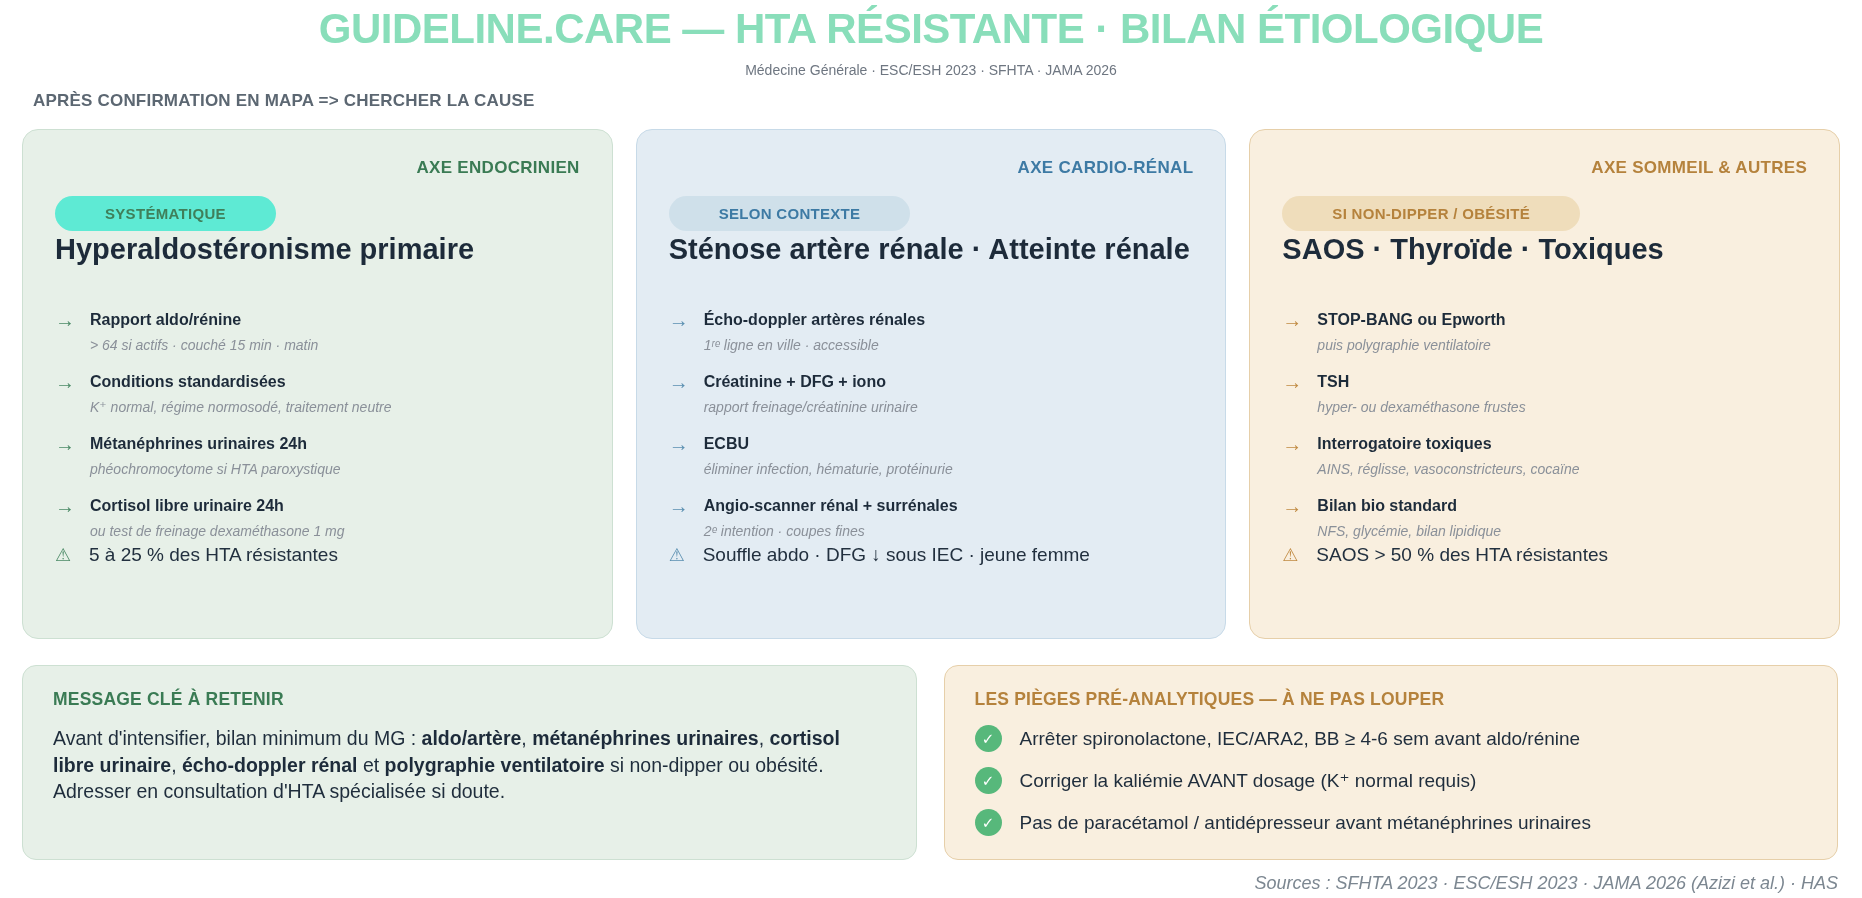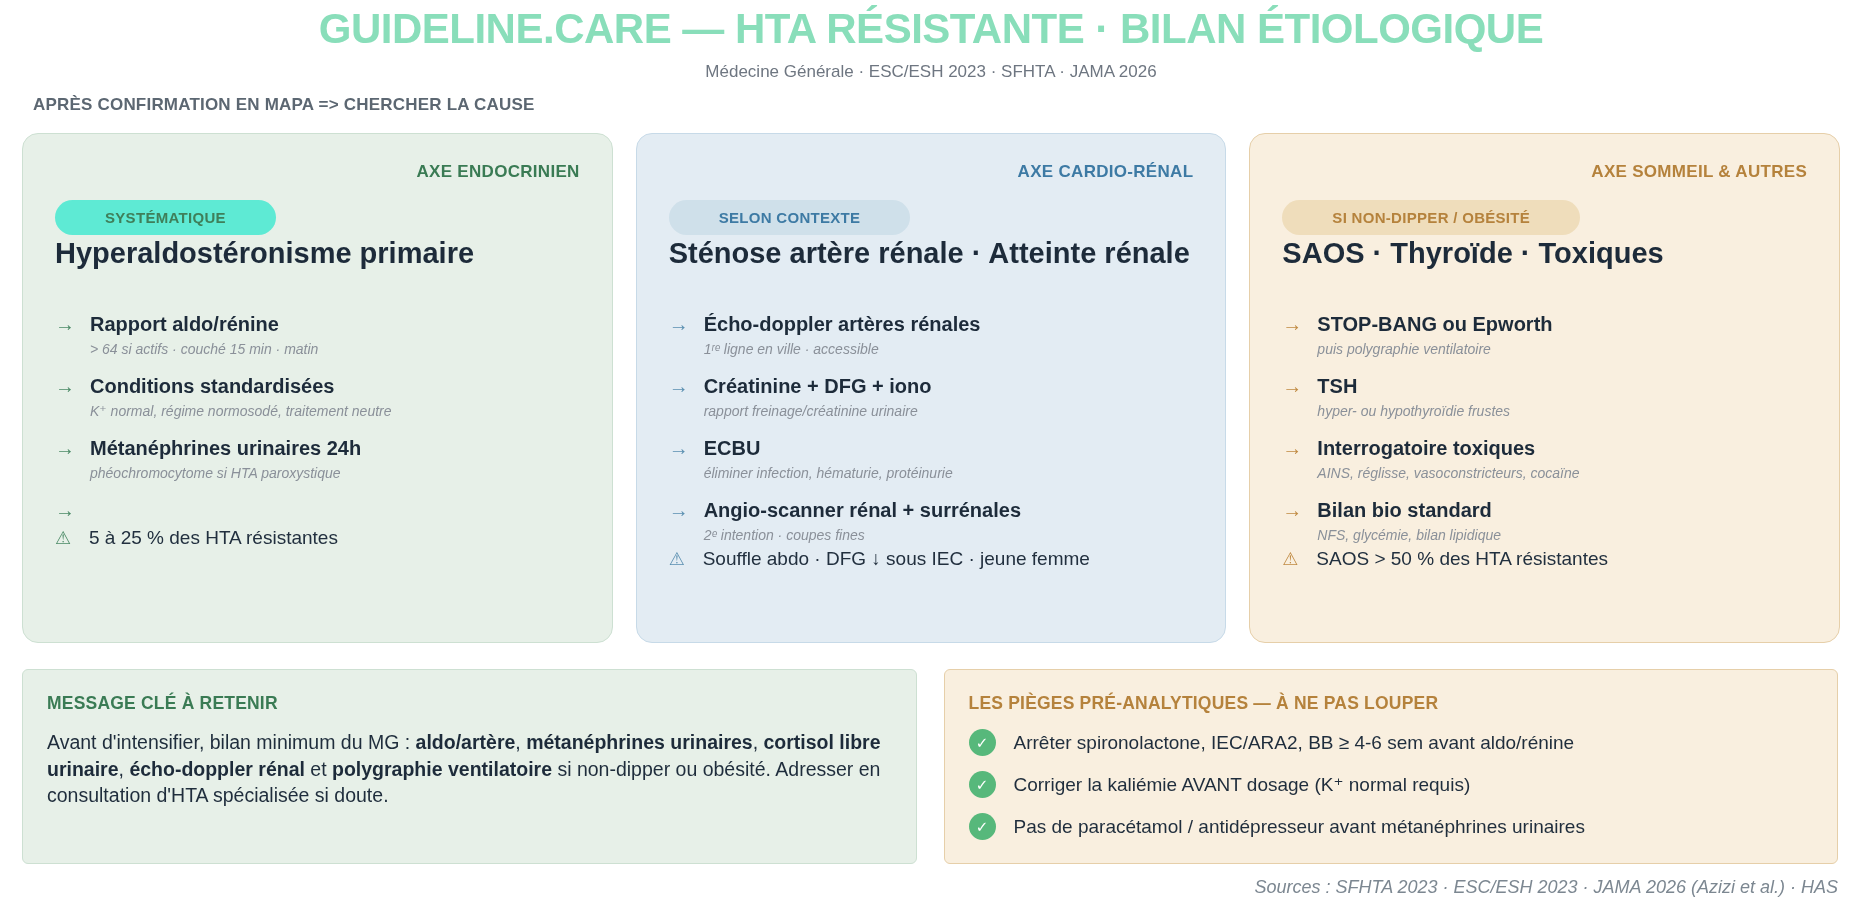--- a/index.html
+++ b/index.html
@@ -9,21 +9,21 @@
   .page { width: 1862px; height: 898px; position: relative; }
 
   
   .main-title {
     text-align: center; padding-top: 5px;
     font-size: 42px; font-weight: bold; letter-spacing: -0.5px;
     color: #89deba;
   }
   .subtitle {
     text-align: center; margin-top: 9px;
-    font-size: 17px; color: #6e7681;
+    font-size: 14px; color: #6e7681;
   }
   .kicker {
     margin: 13px 0 0 33px;
     font-size: 17px; font-weight: bold; letter-spacing: 0.2px;
     color: #5c6772;
   }
 
   
   .cards { display: flex; gap: 23px; margin: 18px 22px 0 22px; align-items: stretch; }
   .card {
@@ -54,36 +54,36 @@
     font-size: 29px; font-weight: bold; line-height: 1.15;
     color: #1d2b3a;
   }
 
   .items { margin-top: 8px; display: flex; flex-direction: column; gap: 17px; list-style: none; }
   .item { display: flex; gap: 13px; }
   .arrow { flex: 0 0 22px; font-size: 20px; line-height: 24px; }
   .card.green  .arrow { color: #4b8a66; }
   .card.blue   .arrow { color: #5a8fb0; }
   .card.orange .arrow { color: #c08a42; }
-  .item-label { font-size: 20px; font-weight: bold; line-height: 24px; color: #1d2b3a; }
+  .item-label { font-size: 16px; font-weight: bold; line-height: 24px; color: #1d2b3a; }
   .item-sub { margin-top: 5px; font-size: 14px; font-style: italic; color: #8a9099; }
 
   .warning { display: flex; gap: 12px; margin-top: 5px; align-items: baseline; }
   .warn-icon { flex: 0 0 22px; font-size: 18px; text-align: left; }
   .card.green  .warn-icon { color: #4b8a66; }
   .card.blue   .warn-icon { color: #5a8fb0; }
   .card.orange .warn-icon { color: #c08a42; }
   .warn-text { font-size: 19px; color: #22303f; }
 
   
   .bottom { display: flex; gap: 27px; margin: 26px 24px 0 22px; align-items: stretch; }
   .panel {
     flex: 1; min-height: 178px;
-    border-radius: 6px; border: 1.5px solid transparent;
-    padding: 23px 24px;
+    border-radius: 14px; border: 1.5px solid transparent;
+    padding: 23px 30px;
   }
   .panel.green  { background: #e7f0e8; border-color: #cde0d2; }
   .panel.orange { background: #f9efdf; border-color: #e6cfa9; }
   .panel-head { font-size: 17.5px; font-weight: bold; letter-spacing: 0.2px; }
   .panel.green  .panel-head { color: #3a7b54; }
   .panel.orange .panel-head { color: #b5823c; }
 
   .key-text {
     margin-top: 15px; max-width: 870px;
     font-size: 19.5px; line-height: 1.36; color: #1f2d3c;
@@ -138,20 +138,24 @@
         </li>
         <li class="item">
           <span class="arrow">→</span>
           <div>
             <div class="item-label">Métanéphrines urinaires 24h</div>
             <div class="item-sub">phéochromocytome si HTA paroxystique</div>
           </div>
         </li>
         <li class="item">
           <span class="arrow">→</span>
+          <div>
+            <div class="item-label">Cortisol libre urinaire 24h</div>
+            <div class="item-sub">ou test de freinage dexaméthasone 1 mg</div>
+          </div>
         </li>
       </ul>
       <div class="warning">
         <span class="warn-icon">⚠</span>
         <span class="warn-text">5 à 25 % des HTA résistantes</span>
       </div>
     </section>
 
     <section class="card blue">
       <div class="card-head">AXE CARDIO-RÉNAL</div>
@@ -202,21 +206,21 @@
           <span class="arrow">→</span>
           <div>
             <div class="item-label">STOP-BANG ou Epworth</div>
             <div class="item-sub">puis polygraphie ventilatoire</div>
           </div>
         </li>
         <li class="item">
           <span class="arrow">→</span>
           <div>
             <div class="item-label">TSH</div>
-            <div class="item-sub">hyper- ou hypothyroïdie frustes</div>
+            <div class="item-sub">hyper- ou dexaméthasone frustes</div>
           </div>
         </li>
         <li class="item">
           <span class="arrow">→</span>
           <div>
             <div class="item-label">Interrogatoire toxiques</div>
             <div class="item-sub">AINS, réglisse, vasoconstricteurs, cocaïne</div>
           </div>
         </li>
         <li class="item">

